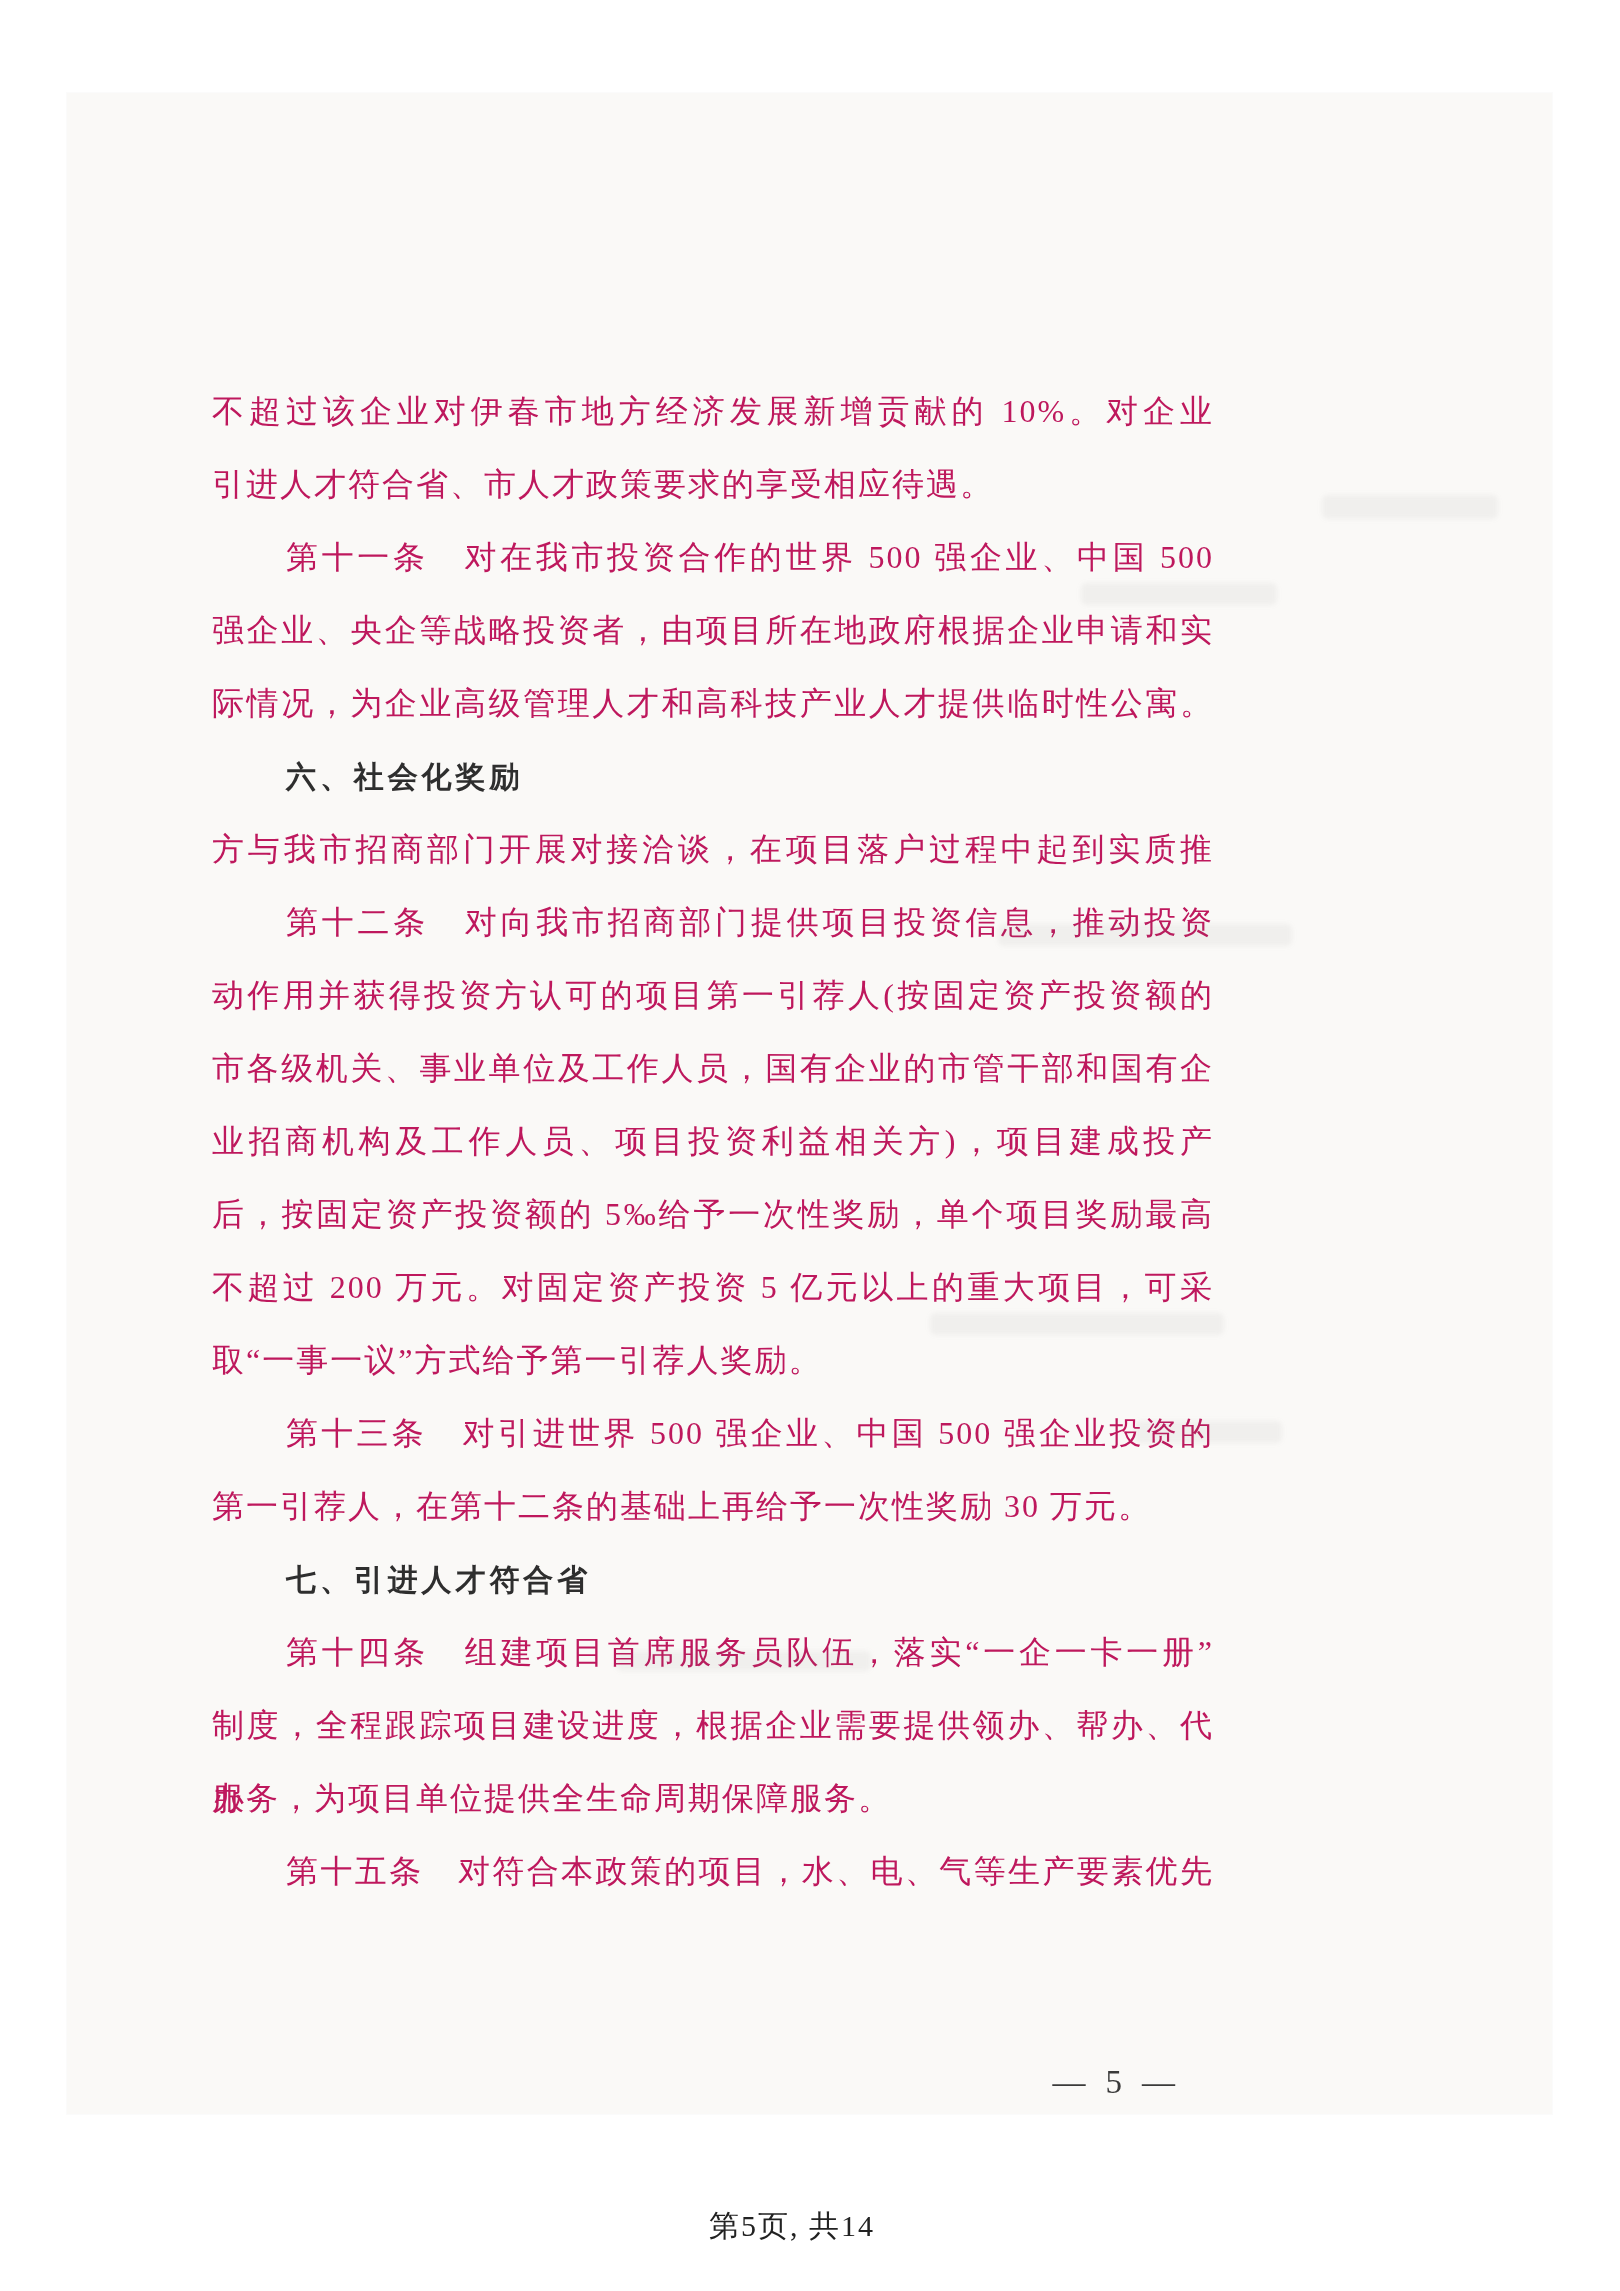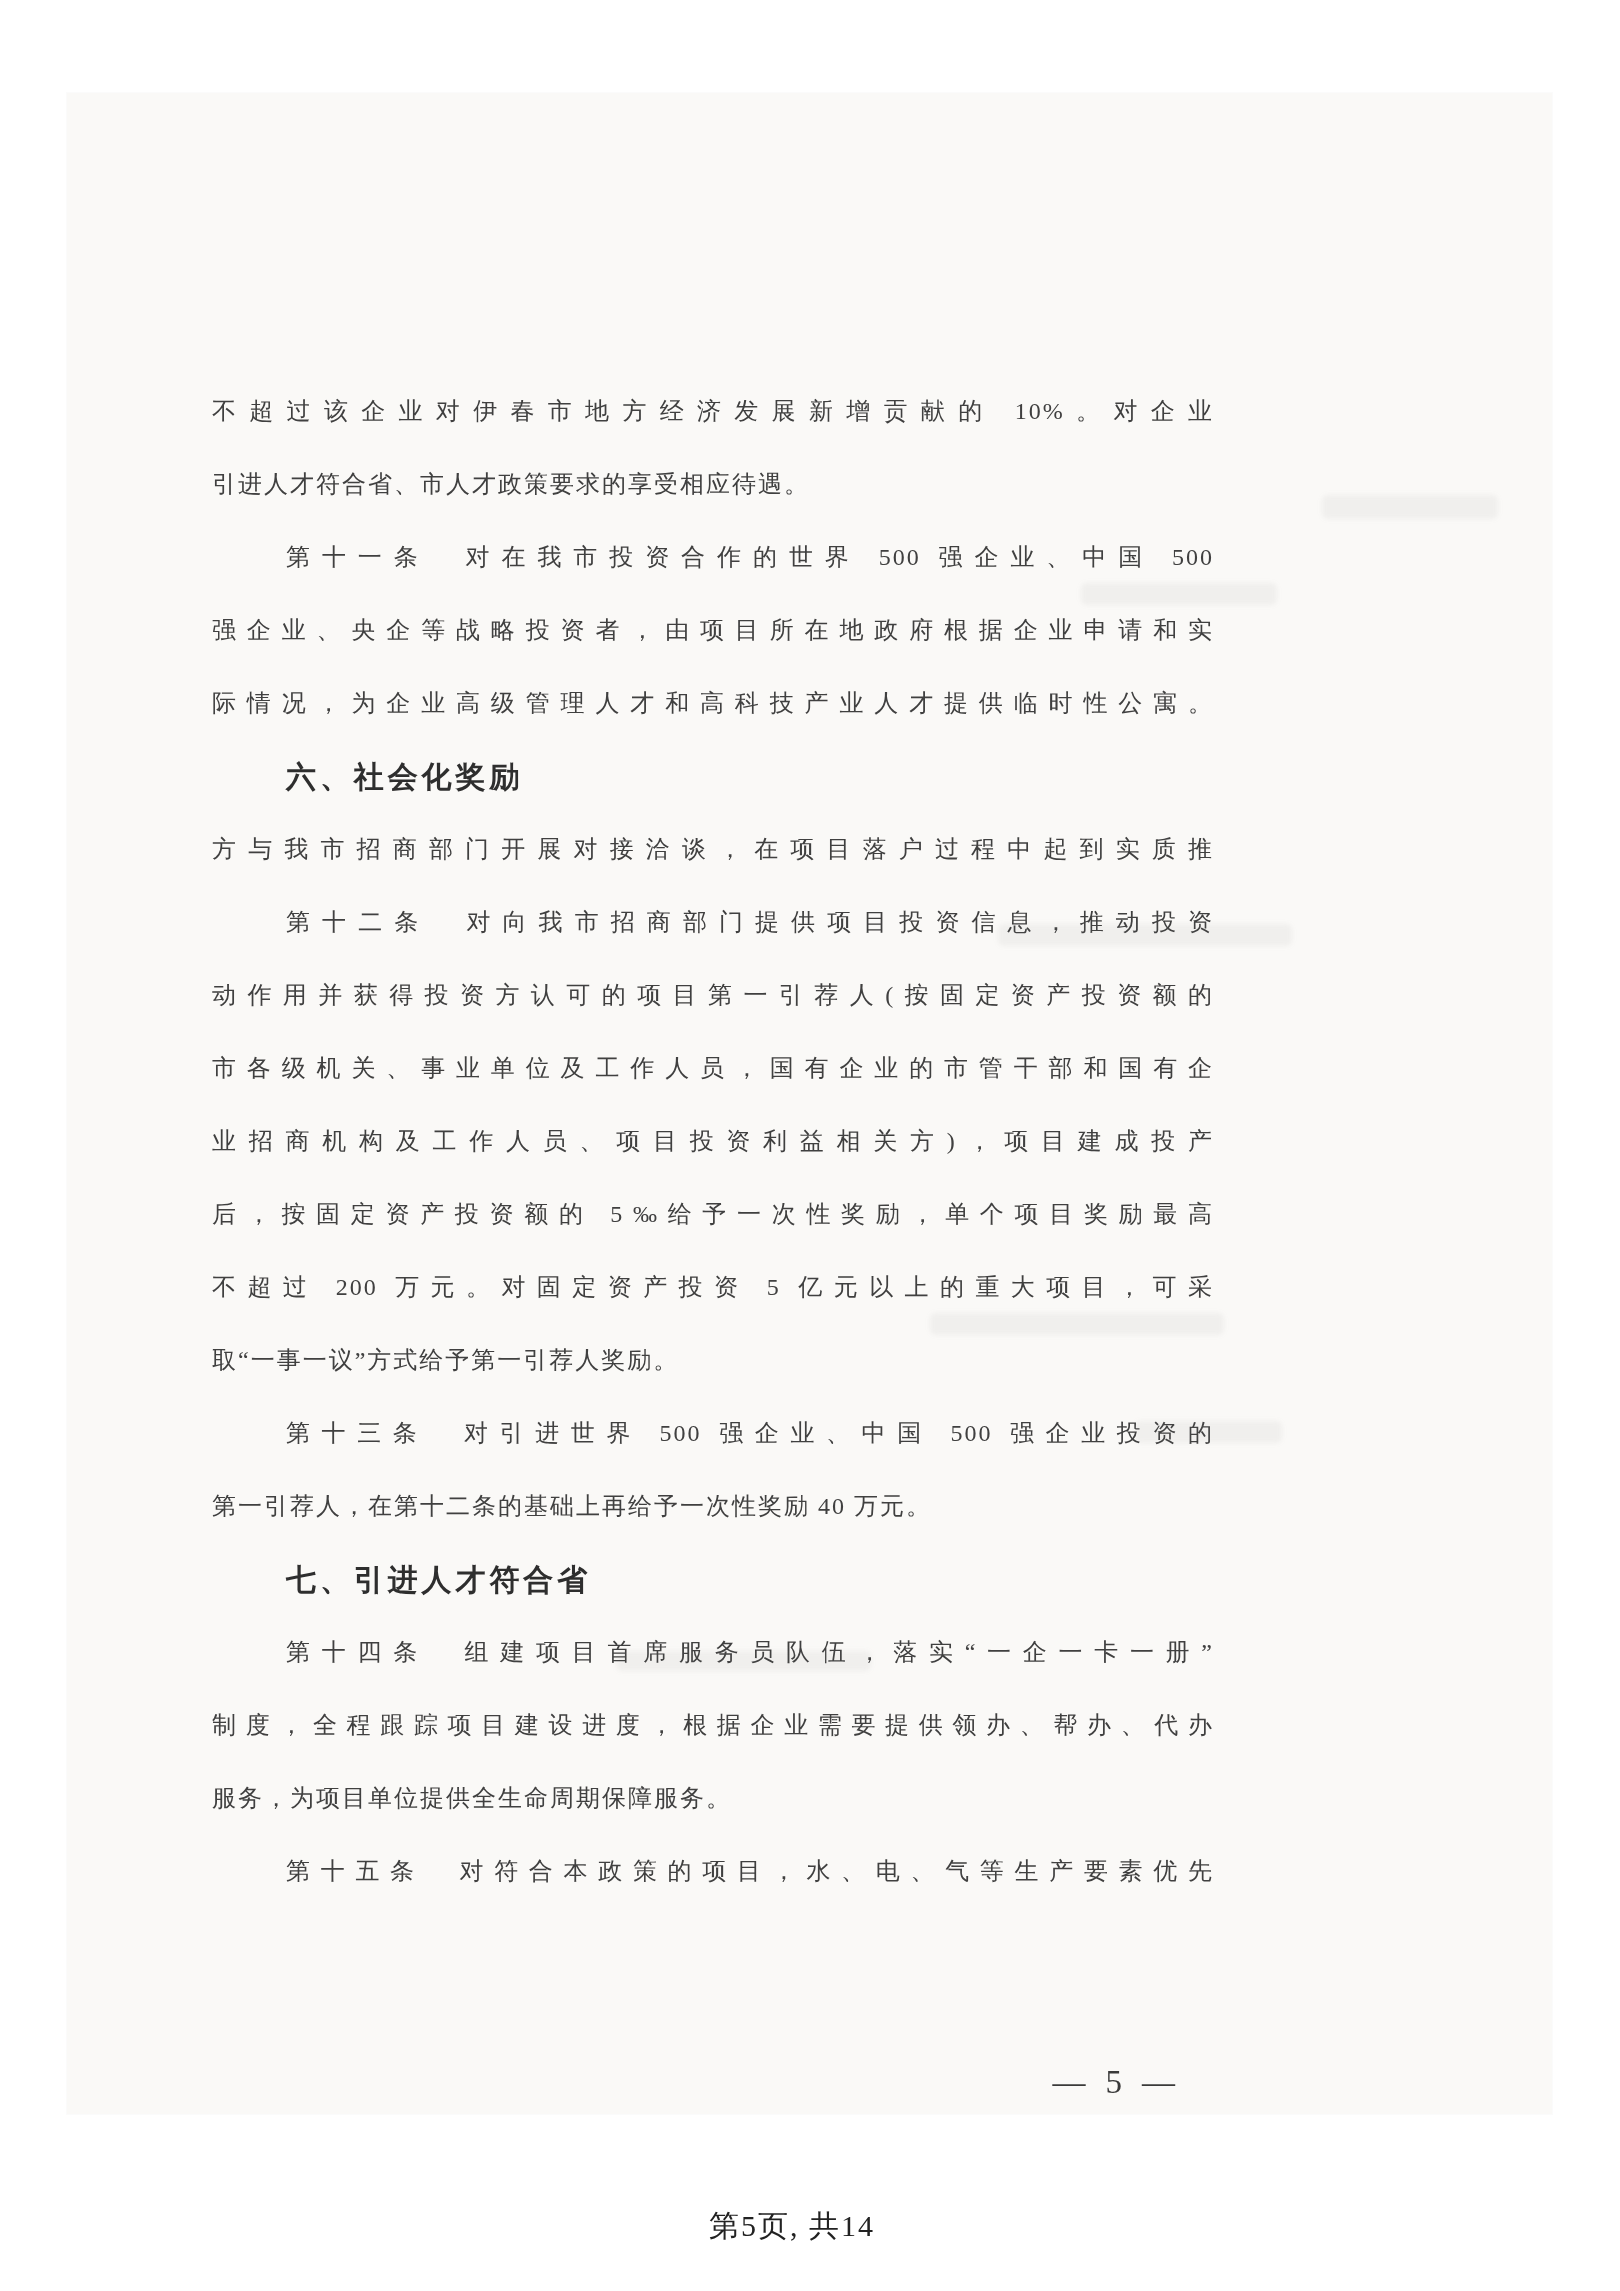--- a/index.html
+++ b/index.html
@@ -22,22 +22,22 @@
   }
   .doc-body {
     position: absolute;
     left: 145px;
     top: 282px;
     width: 1002px;
   }
   .doc-line {
     height: 73px;
     line-height: 73px;
-    font-size: 24px;
-    color: #404040;
+    font-size: 32px;
+    color: #be185d;
     letter-spacing: 2px;
     white-space: nowrap;
     overflow: visible;
   }
   .line-justify {
     white-space: normal;
     text-align: justify;
     text-align-last: justify;
     text-justify: inter-character;
   }
@@ -107,21 +107,21 @@
       <div class="doc-line line-left indented bold-heading">六、社会化奖励</div>
       <div class="doc-line line-justify">方与我市招商部门开展对接洽谈，在项目落户过程中起到实质推</div>
       <div class="doc-line line-justify indented">第十二条　对向我市招商部门提供项目投资信息，推动投资</div>
       <div class="doc-line line-justify">动作用并获得投资方认可的项目第一引荐人(按固定资产投资额的</div>
       <div class="doc-line line-justify">市各级机关、事业单位及工作人员，国有企业的市管干部和国有企</div>
       <div class="doc-line line-justify">业招商机构及工作人员、项目投资利益相关方)，项目建成投产</div>
       <div class="doc-line line-justify">后，按固定资产投资额的 5‰给予一次性奖励，单个项目奖励最高</div>
       <div class="doc-line line-justify">不超过 200 万元。对固定资产投资 5 亿元以上的重大项目，可采</div>
       <div class="doc-line line-left">取“一事一议”方式给予第一引荐人奖励。</div>
       <div class="doc-line line-justify indented">第十三条　对引进世界 500 强企业、中国 500 强企业投资的</div>
-      <div class="doc-line line-left">第一引荐人，在第十二条的基础上再给予一次性奖励 40 万元。</div>
+      <div class="doc-line line-left">第一引荐人，在第十二条的基础上再给予一次性奖励 30 万元。</div>
       <div class="doc-line line-left indented bold-heading">七、引进人才符合省</div>
       <div class="doc-line line-justify indented">第十四条　组建项目首席服务员队伍，落实“一企一卡一册”</div>
       <div class="doc-line line-justify">制度，全程跟踪项目建设进度，根据企业需要提供领办、帮办、代办</div>
       <div class="doc-line line-left">服务，为项目单位提供全生命周期保障服务。</div>
       <div class="doc-line line-justify indented">第十五条　对符合本政策的项目，水、电、气等生产要素优先</div>
     </div>
   <div class="page-number-line">— 5 —</div>
   <div class="artifact a1"></div>
   <div class="artifact a2"></div>
   <div class="artifact a3"></div>

